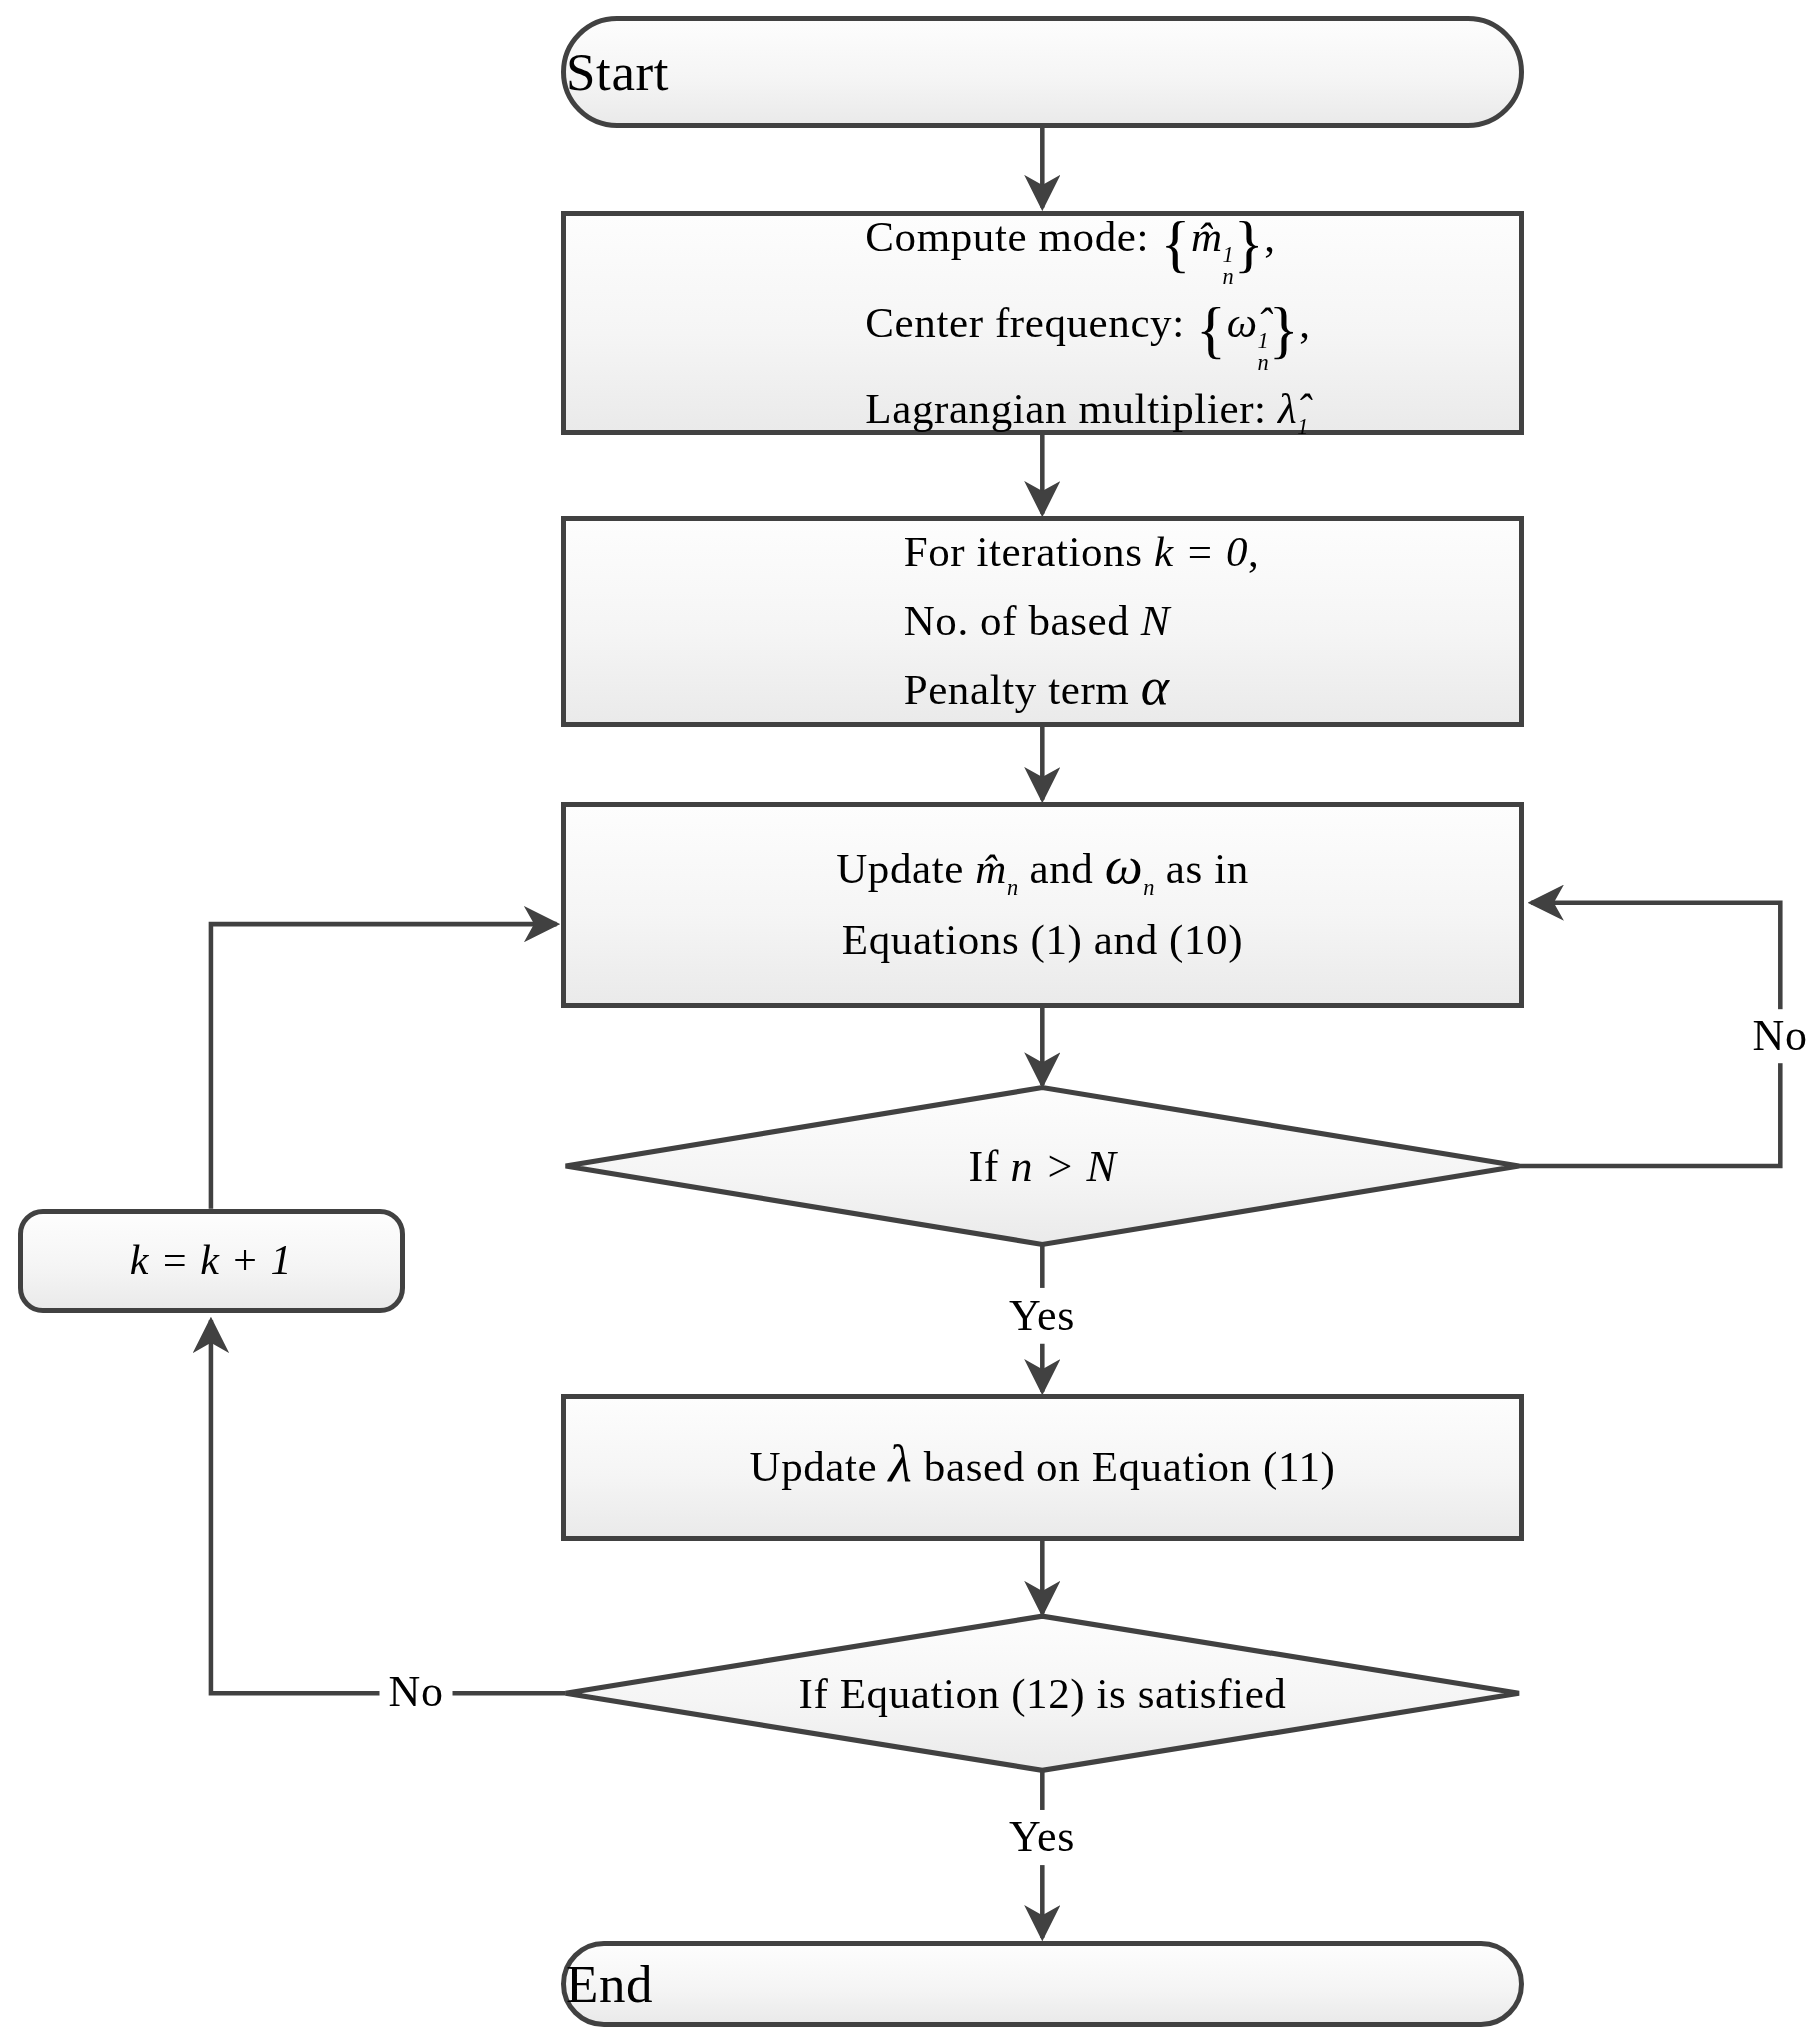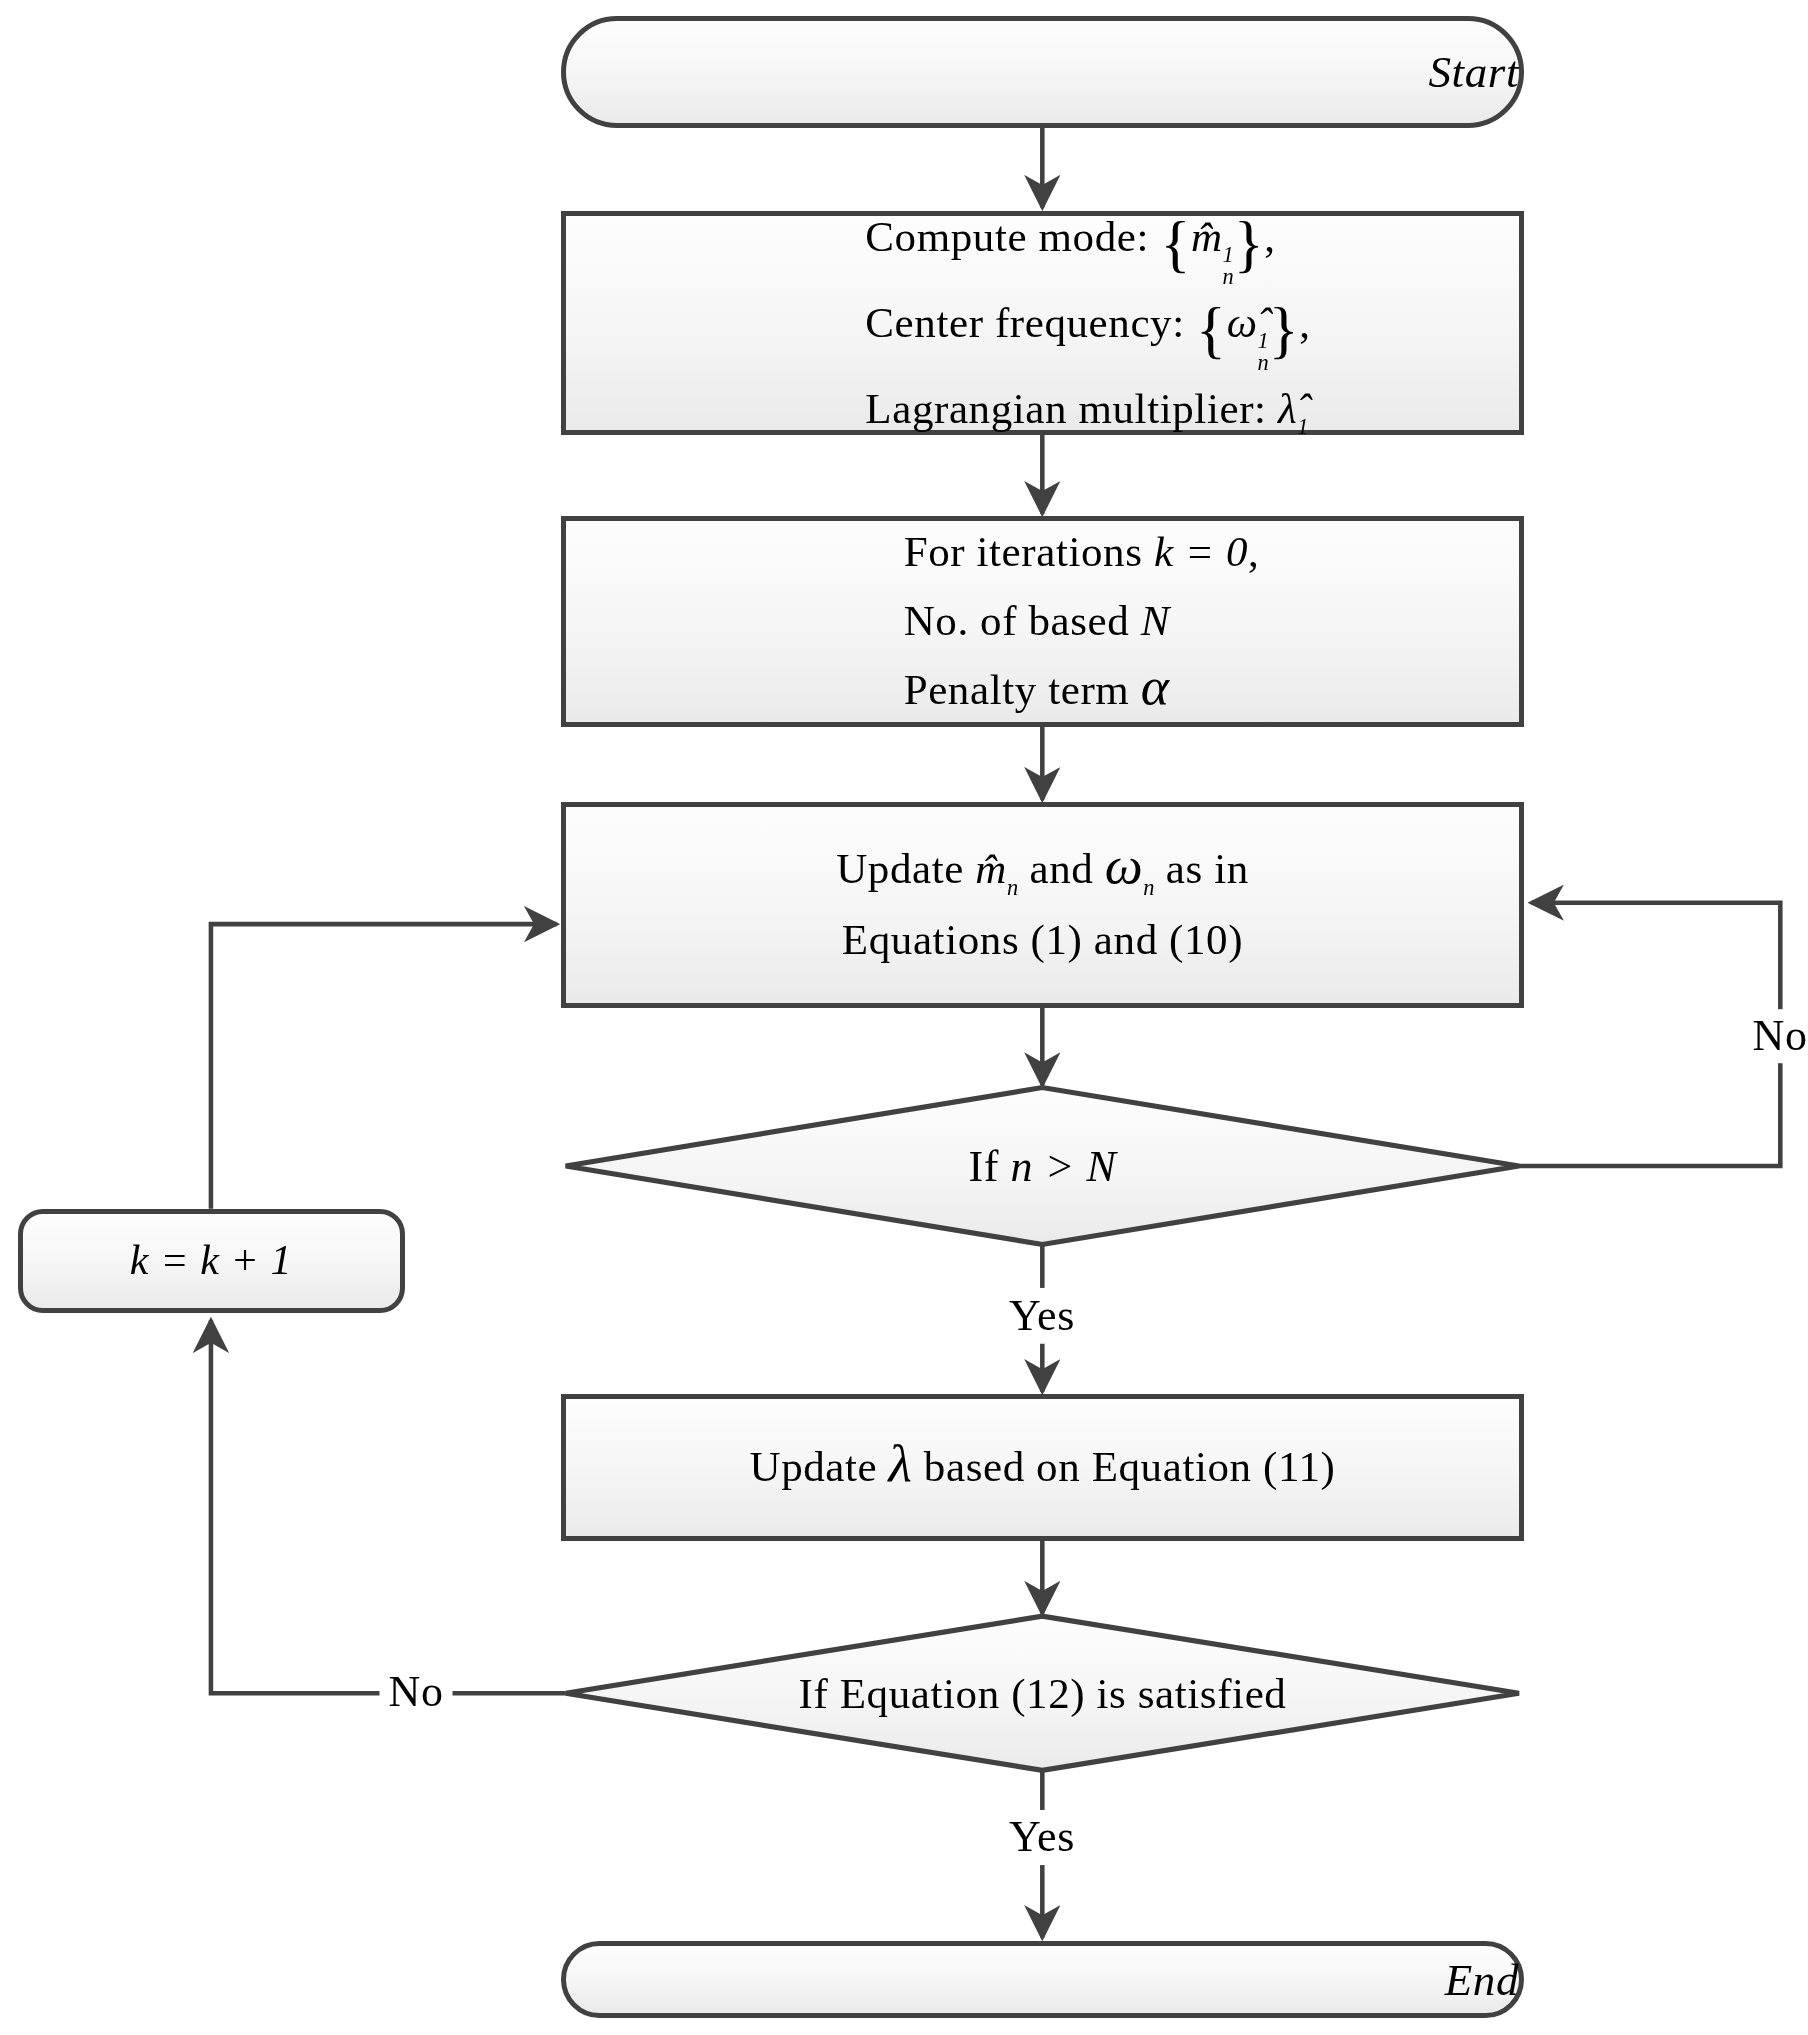--- a/index.html
+++ b/index.html
@@ -16,21 +16,21 @@
     position:absolute;
     box-sizing:border-box;
     border:5.2px solid #414141;
     background:linear-gradient(180deg,#fdfdfd 0%,#f5f5f5 55%,#eaeaea 100%);
     display:flex;
     align-items:center;
     font-size:43px;
     letter-spacing:0.6px;
     line-height:1.6;
   }
-  .capsule{border-radius:78px;justify-content:flex-end;font-size:45px;font-style:italic;}
+  .capsule{border-radius:78px;justify-content:flex-start;font-size:53px;}
   .centered{justify-content:center;text-align:center;}
   .leftpad{justify-content:center;}
   .diamond-text{
     position:absolute;
     display:flex;
     align-items:center;
     justify-content:center;
     text-align:center;
     font-size:44px;
     letter-spacing:0.6px;
@@ -185,18 +185,18 @@
   </div>
 
   <div class="edge-label" style="left:416px;top:1692px;">
     <span>No</span>
   </div>
 
   <div class="node kbox" style="left:17.5px;top:1209px;width:387px;height:104px;border-radius:25px;">
     <span>k = k + 1</span>
   </div>
 
-  <div class="node capsule" style="left:561px;top:1941px;width:963px;height:77px;border-radius:45px;">
+  <div class="node capsule" style="left:561px;top:1941px;width:963px;height:86px;border-radius:45px;">
     <span>End</span>
   </div>
 
 </div>
 
 
 </body></html>

